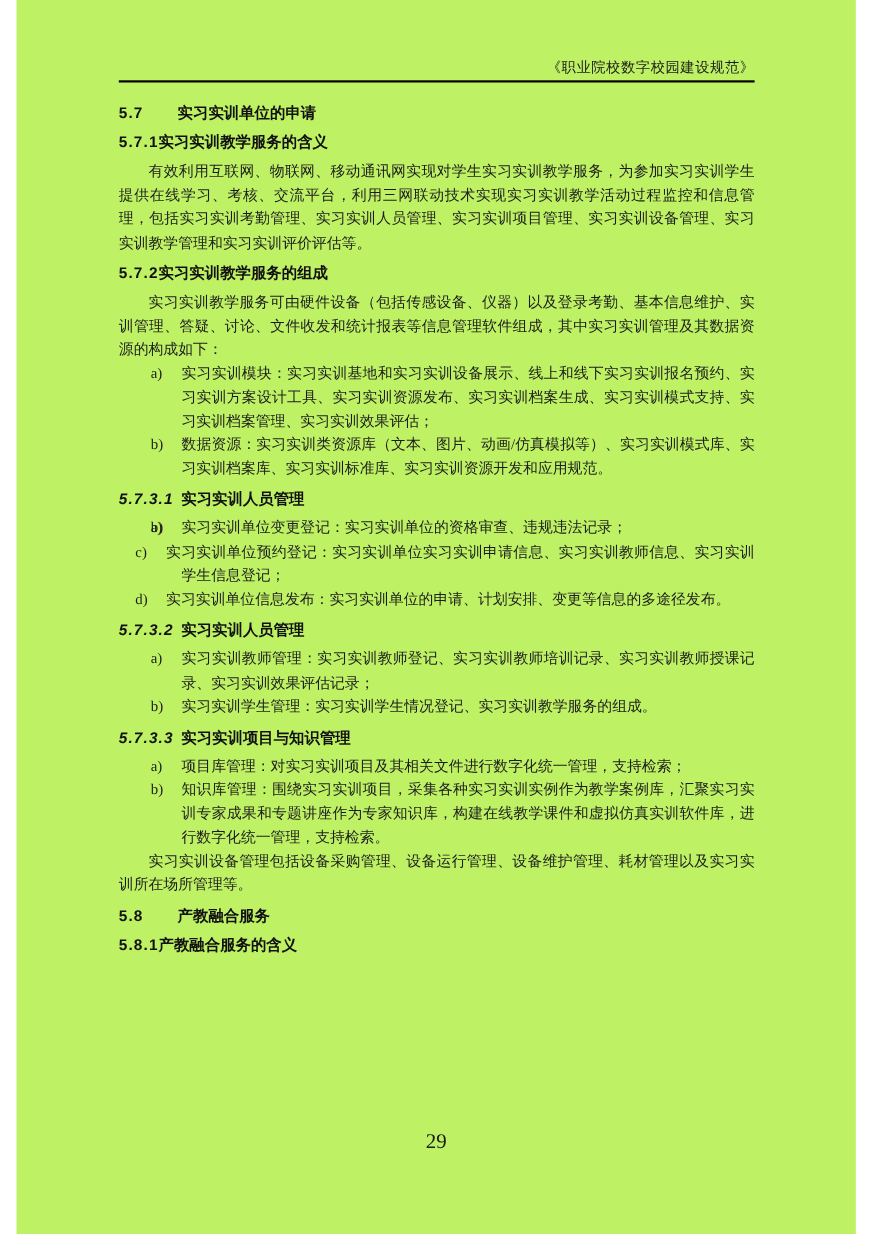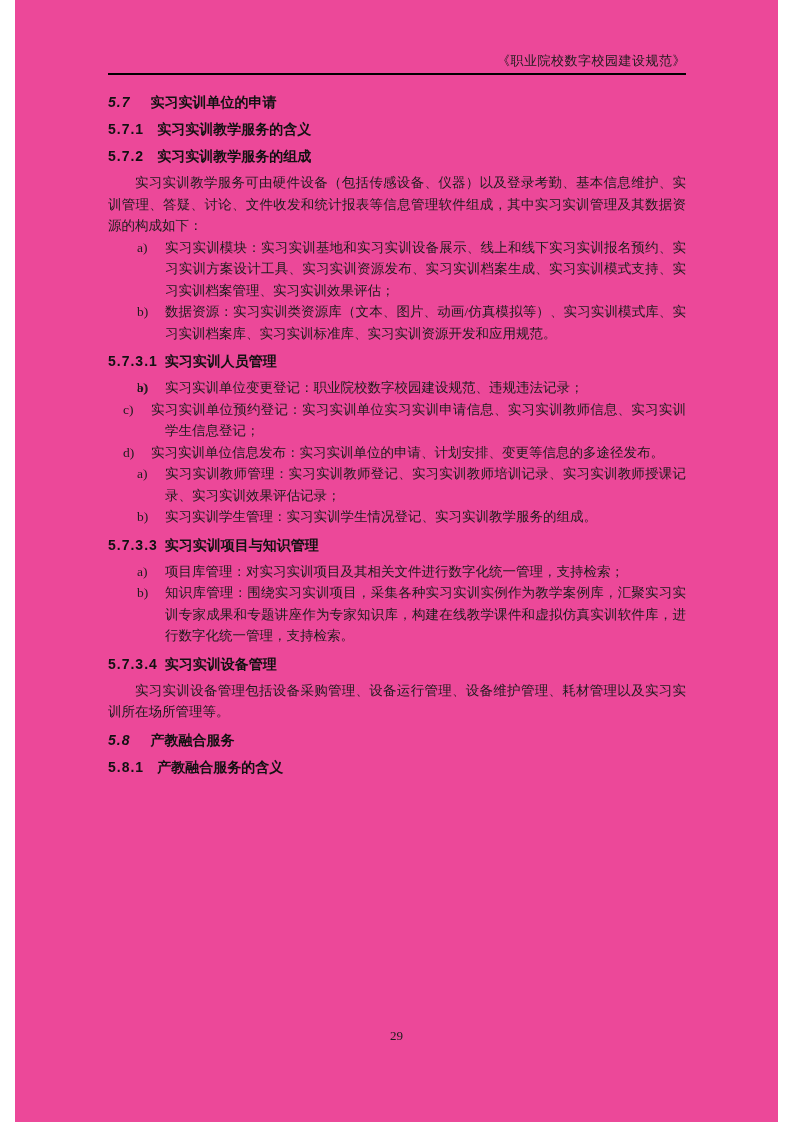--- a/index.html
+++ b/index.html
@@ -1,21 +1,21 @@
 <!DOCTYPE html>
 <html lang="zh"><head>
 <meta charset="utf-8">
 <style>
   * { margin:0; padding:0; box-sizing:border-box; }
   html,body { background:#ffffff; }
   .page {
     position:relative;
     width:763px; height:1122px;
     margin:0 auto;
-    background:#ec4899;
+    background:#bef264;
     color:#1c1c1c;
     font-family:"Liberation Serif","DejaVu Serif",serif;
     font-size:13.5px;
     overflow:hidden;
   }
   .inner { padding:0 92px 0 93px; }
   
   .doc-header {
     padding-top:53px;
     padding-bottom:4px;
@@ -29,23 +29,23 @@
   
   .hd {
     font-family:"Liberation Sans","DejaVu Sans",sans-serif;
     font-weight:bold;
     font-size:14px;
     line-height:20px;
     margin:7px 0 6px 0;
     color:#111;
   }
   .hd .num { letter-spacing:1px; }
-  .hd2 .num { margin-right:20px;font-style:italic; }
-  .hd3 .num { margin-right:13px; }
-  .hd4 .num { margin-right:7px; }
+  .hd2 .num { margin-right:31px; }
+  .hd3 .num { }
+  .hd4 .num { margin-right:7px;font-style:italic; }
   
   .para {
     line-height:21.5px;
     text-align:justify;
     text-indent:2em;
   }
   .items { list-style:none; }
   .item {
     position:relative;
     padding-left:57px;
@@ -56,40 +56,41 @@
     position:absolute;
     left:29px; top:0;
   }
   .item.tight { text-indent:-14px; }
   
   .page-number {
     position:absolute;
     left:0; top:1028px;
     width:100%;
     text-align:center;
-    font-size:13px;
+    font-size:19px;
   }
 </style>
 </head>
 <body>
 
 <div class="page">
   <div class="inner">
 
     <header class="doc-header">
       <span>《职业院校数字校园建设规范》</span>
     </header>
 
     <h2 class="hd hd2">
       <span class="num">5.7</span><span class="ttl">实习实训单位的申请</span>
     </h2>
 
     <h3 class="hd hd3">
       <span class="num">5.7.1</span><span class="ttl">实习实训教学服务的含义</span>
     </h3>
+    <p class="para">有效利用互联网、物联网、移动通讯网实现对学生实习实训教学服务，为参加实习实训学生提供在线学习、考核、交流平台，利用三网联动技术实现实习实训教学活动过程监控和信息管理，包括实习实训考勤管理、实习实训人员管理、实习实训项目管理、实习实训设备管理、实习实训教学管理和实习实训评价评估等。</p>
 
     <h3 class="hd hd3">
       <span class="num">5.7.2</span><span class="ttl">实习实训教学服务的组成</span>
     </h3>
     <p class="para">实习实训教学服务可由硬件设备（包括传感设备、仪器）以及登录考勤、基本信息维护、实训管理、答疑、讨论、文件收发和统计报表等信息管理软件组成，其中实习实训管理及其数据资源的构成如下：</p>
     <ul class="items">
       <li class="item">
         <span class="marker">a)</span><span class="txt">实习实训模块：实习实训基地和实习实训设备展示、线上和线下实习实训报名预约、实习实训方案设计工具、实习实训资源发布、实习实训档案生成、实习实训模式支持、实习实训档案管理、实习实训效果评估；</span>
       </li>
       <li class="item">
@@ -99,30 +100,33 @@
 
 
     <h4 class="hd hd4">
       <span class="num">5.7.3.1</span><span class="ttl">实习实训人员管理</span>
     </h4>
     <ul class="items">
       <li class="item">
         <span class="marker">a)</span>
       </li>
       <li class="item">
-        <span class="marker">b)</span><span class="txt">实习实训单位变更登记：职业院校数字校园建设规范、违规违法记录；</span>
+        <span class="marker">b)</span><span class="txt">实习实训单位变更登记：实习实训单位的资格审查、违规违法记录；</span>
       </li>
       <li class="item tight">
         <span class="marker">c)</span><span class="txt">实习实训单位预约登记：实习实训单位实习实训申请信息、实习实训教师信息、实习实训学生信息登记；</span>
       </li>
       <li class="item tight">
         <span class="marker">d)</span><span class="txt">实习实训单位信息发布：实习实训单位的申请、计划安排、变更等信息的多途径发布。</span>
       </li>
     </ul>
 
+    <h4 class="hd hd4">
+      <span class="num">5.7.3.2</span><span class="ttl">实习实训人员管理</span>
+    </h4>
     <ul class="items">
       <li class="item">
         <span class="marker">a)</span><span class="txt">实习实训教师管理：实习实训教师登记、实习实训教师培训记录、实习实训教师授课记录、实习实训效果评估记录；</span>
       </li>
       <li class="item">
         <span class="marker">b)</span><span class="txt">实习实训学生管理：实习实训学生情况登记、实习实训教学服务的组成。</span>
       </li>
     </ul>
 
     <h4 class="hd hd4">
@@ -130,23 +134,20 @@
     </h4>
     <ul class="items">
       <li class="item">
         <span class="marker">a)</span><span class="txt">项目库管理：对实习实训项目及其相关文件进行数字化统一管理，支持检索；</span>
       </li>
       <li class="item">
         <span class="marker">b)</span><span class="txt">知识库管理：围绕实习实训项目，采集各种实习实训实例作为教学案例库，汇聚实习实训专家成果和专题讲座作为专家知识库，构建在线教学课件和虚拟仿真实训软件库，进行数字化统一管理，支持检索。</span>
       </li>
     </ul>
 
-    <h4 class="hd hd4">
-      <span class="num">5.7.3.4</span><span class="ttl">实习实训设备管理</span>
-    </h4>
     <p class="para">实习实训设备管理包括设备采购管理、设备运行管理、设备维护管理、耗材管理以及实习实训所在场所管理等。</p>
 
 
     <h2 class="hd hd2">
       <span class="num">5.8</span><span class="ttl">产教融合服务</span>
     </h2>
 
     <h3 class="hd hd3">
       <span class="num">5.8.1</span><span class="ttl">产教融合服务的含义</span>
     </h3>

